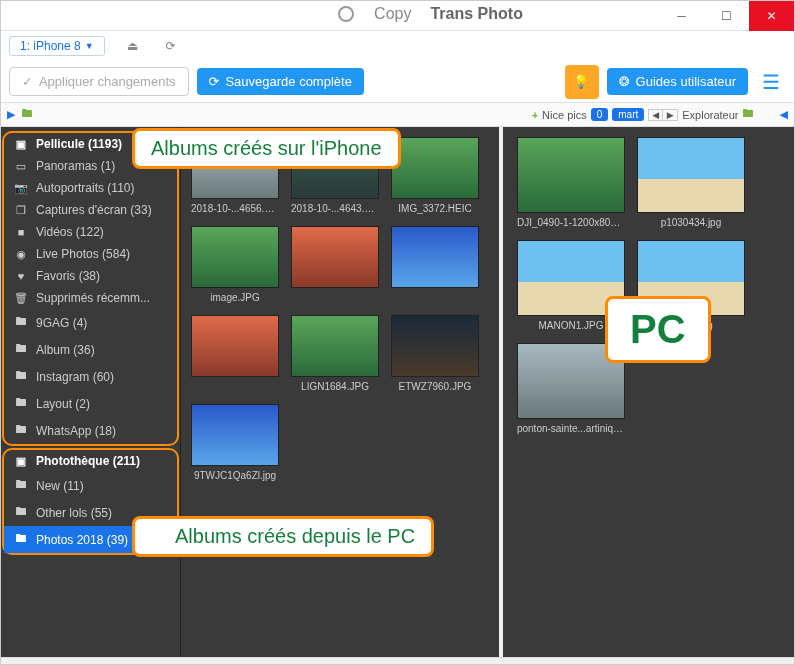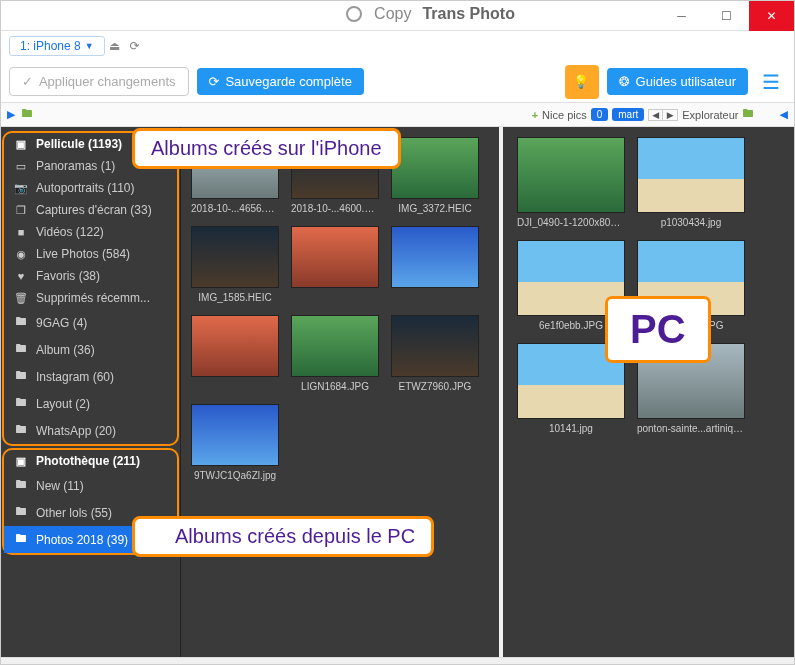--- a/index.html
+++ b/index.html
@@ -6,21 +6,21 @@
 body { width: 795px; height: 665px; background: #fff; border: 1px solid #ccc; overflow: hidden; font-size: 12px; }
 
 
 .titlebar { height: 30px; display: flex; align-items: center; border-bottom: 1px solid #e0e0e0; }
 .titlebar .logo { flex: 1; text-align: center; font-size: 16px; color: #888; }
 .titlebar .logo b { color: #666; }
 .winbtn { width: 45px; height: 30px; display: flex; align-items: center; justify-content: center; color: #666; }
 .winbtn.close { background: #e81123; color: #fff; }
 
 
-.devrow { height: 30px; display: flex; align-items: center; padding: 2px 8px; gap: 0; }
+.devrow { height: 30px; display: flex; align-items: center; padding: 2px 8px; gap: 18px; }
 .dev-select { border: 1px solid #bcd6ee; border-radius: 3px; padding: 2px 10px; color: #1a73e8; font-size: 12px; display: flex; align-items: center; gap: 4px; }
 .iconbtn { width: 20px; height: 20px; display: flex; align-items: center; justify-content: center; color: #888; border-radius: 3px; }
 
 
 .toolbar { height: 42px; display: flex; align-items: center; padding: 4px 8px; gap: 8px; border-bottom: 1px solid #e0e0e0; }
 .btn { border-radius: 4px; padding: 6px 12px; font-size: 13px; display: inline-flex; align-items: center; gap: 6px; cursor: pointer; }
 .btn-gray { border: 1px solid #ccc; color: #aaa; }
 .btn-blue { background: #2196f3; color: #fff; }
 .btn-orange { background: #ffa726; color: #fff; width: 34px; height: 34px; justify-content: center; padding: 0; }
 .btn-guide { background: #2196f3; color: #fff; }
@@ -56,37 +56,37 @@
 .th .img { width: 88px; height: 62px; background: linear-gradient(135deg,#5b7a6f,#3a4a5a); border: 1px solid #222; }
 .th .img.s1{background:linear-gradient(#a8b8c0,#6a7a7a);} .th .img.s2{background:linear-gradient(#3a5a4a,#2a3a3a);}
 .th .img.s3{background:linear-gradient(#2a5aca,#5aa5ea);} .th .img.s4{background:linear-gradient(#e06a4a,#8a3a2a);}
 .th .img.s5{background:linear-gradient(#5aa55a,#2a6a3a);} .th .img.s6{background:linear-gradient(#1a2a3a,#4a3a2a);}
 .th .img.beach{background:linear-gradient(#6ec0f0 55%,#e8d8b0 55%);} 
 .th .lbl { color: #ccc; font-size: 10px; text-align: center; white-space: nowrap; overflow: hidden; text-overflow: ellipsis; width: 100%; }
 
 .pane.right .th{width:108px;} .pane.right .th .img{width:108px;height:76px;}
 
 
-.callout { position: absolute; background: #fff; border: 3px solid #ff8c00; border-radius: 8px; padding: 6px 16px; font-size: 20px; color: #4c1d95; z-index: 50; }
+.callout { position: absolute; background: #fff; border: 3px solid #ff8c00; border-radius: 8px; padding: 6px 16px; font-size: 20px; color: #15803d; z-index: 50; }
 .co1 { left: 132px; top: 128px; }
 .co2 { left: 132px; top: 516px; padding-left: 40px; }
-.co3 { left: 605px; top: 296px; font-size: 40px; font-weight: bold; padding: 8px 22px; border-radius: 7px; }
+.co3 { left: 605px; top: 296px; font-size: 40px; font-weight: bold; padding: 8px 22px; }
 
 
 .status { height: 28px; background: #f0f0f0; border-top: 1px solid #ddd; display: flex; align-items: center; font-size: 10px; color: #777; padding: 0 8px; gap: 12px; }
 
 svg { display: block; }
 </style>
 </head>
 <body>
 
 <div class="titlebar">
   <div style="width:200px"></div>
   <div class="logo">
-    <span style="display:inline-flex;gap:11px;">
+    <span style="display:inline-flex;gap:19px;">
       <svg width="18" height="18" viewBox="0 0 18 18">
           <circle cx="9" cy="9" r="7" fill="none" stroke="#999" stroke-width="2"></circle>
         </svg>
       <span>Copy</span>
         <b>Trans Photo</b>
     </span>
   </div>
   <div class="winbtn">─</div>
   <div class="winbtn">☐</div>
   <div class="winbtn close">✕</div>
@@ -186,21 +186,21 @@
         <div class="sb-item">
           <span class="sb-ic">🖿</span>
           <span>Instagram (60)</span>
         </div>
         <div class="sb-item">
           <span class="sb-ic">🖿</span>
           <span>Layout (2)</span>
         </div>
         <div class="sb-item">
           <span class="sb-ic">🖿</span>
-          <span>WhatsApp (20)</span>
+          <span>WhatsApp (18)</span>
         </div>
       </div>
     <div id="sb-g2" class="sb-border-ora" style="margin:0 1px;">
         <div class="sb-item head">
           <span class="sb-ic">▣</span>
           <span>Photothèque (211)</span>
         </div>
         <div class="sb-item">
           <span class="sb-ic">🖿</span>
           <span>New (11)</span>
@@ -215,30 +215,30 @@
         </div>
       </div>
   </div>
   <div class="pane left">
     <div class="thumbs" id="thumbs-left">
         <div class="th">
           <div class="img s1"></div>
           <div class="lbl">2018-10-...4656.png</div>
         </div>
         <div class="th">
-          <div class="img s6"></div>
-          <div class="lbl">2018-10-...4600.png</div>
+          <div class="img s2"></div>
+          <div class="lbl">2018-10-...4643.png</div>
         </div>
         <div class="th">
           <div class="img s5"></div>
           <div class="lbl">IMG_3372.HEIC</div>
         </div>
         <div class="th">
-          <div class="img s6"></div>
-          <div class="lbl">IMG_1585.HEIC</div>
+          <div class="img s5"></div>
+          <div class="lbl">image.JPG</div>
         </div>
         <div class="th">
           <div class="img s4"></div>
           <div class="lbl"></div>
         </div>
         <div class="th">
           <div class="img s3"></div>
           <div class="lbl"></div>
         </div>
         <div class="th">
@@ -265,24 +265,20 @@
         <div class="th">
           <div class="img s5"></div>
           <div class="lbl">DJI_0490-1-1200x800.jpg</div>
         </div>
         <div class="th">
           <div class="img beach"></div>
           <div class="lbl">p1030434.jpg</div>
         </div>
         <div class="th">
           <div class="img beach"></div>
-          <div class="lbl">6e1f0ebb.JPG</div>
-        </div>
-        <div class="th">
-          <div class="img beach"></div>
           <div class="lbl">MANON1.JPG</div>
         </div>
         <div class="th">
           <div class="img beach"></div>
           <div class="lbl">10141.jpg</div>
         </div>
         <div class="th">
           <div class="img s1"></div>
           <div class="lbl">ponton-sainte...artinique.jpg</div>
         </div>

